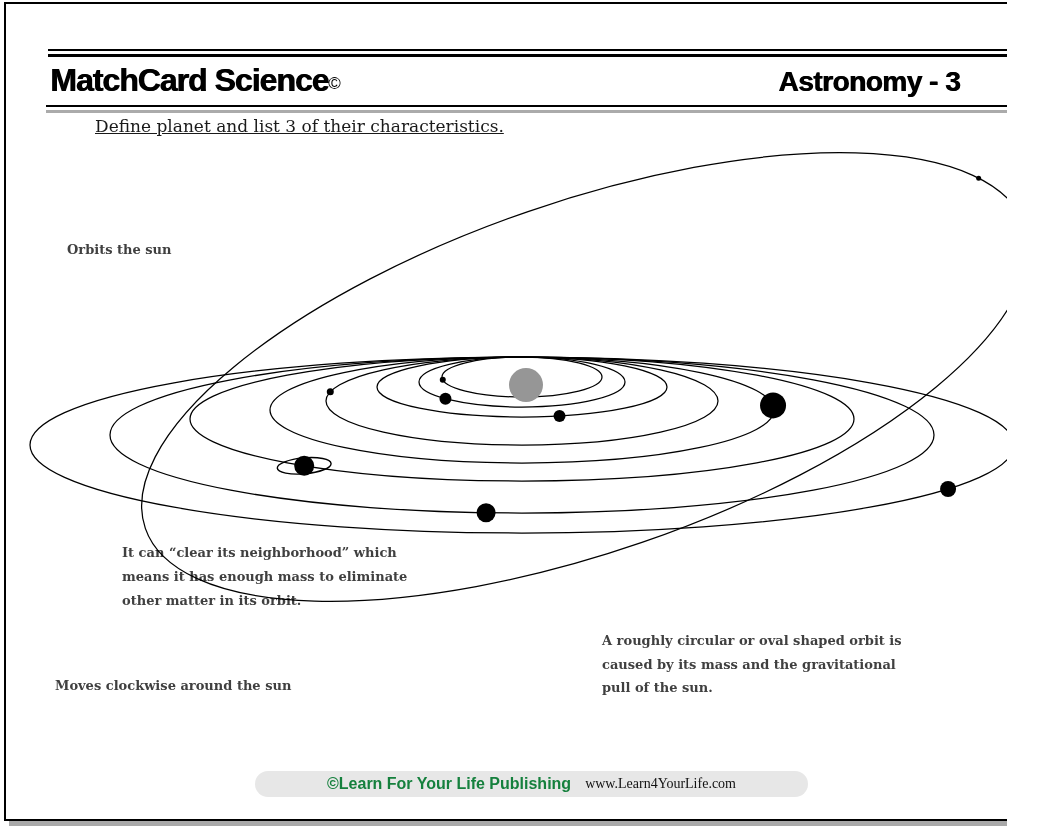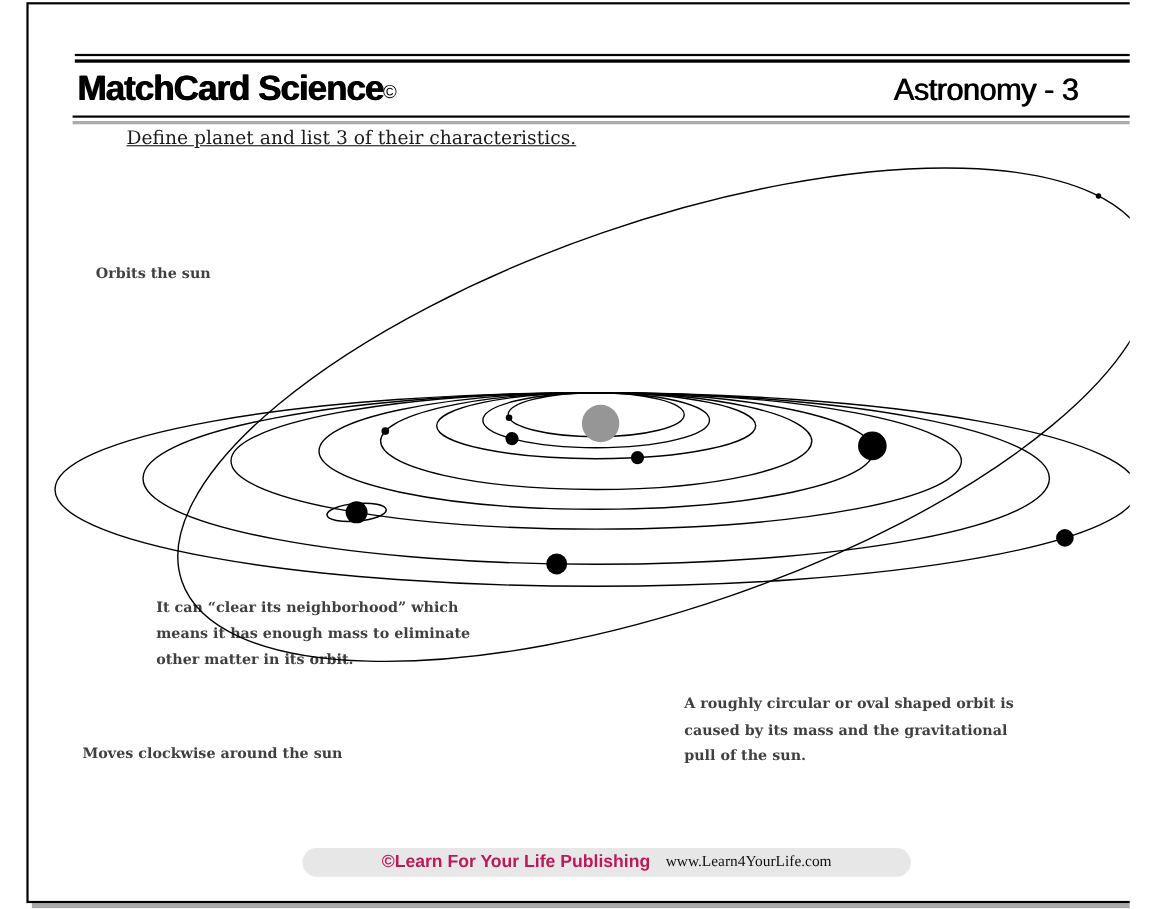--- a/index.html
+++ b/index.html
@@ -1,44 +1,44 @@
 <!DOCTYPE html>
 <html><head>
 <meta charset="utf-8">
 <style>
   html,body{margin:0;padding:0;background:#ffffff;}
   .stage{position:relative;width:1007px;height:826px;background:#ffffff;overflow:hidden;
-         font-family:"Liberation Sans",sans-serif;color:#111;margin-left:20px;}
+         font-family:"Liberation Sans",sans-serif;color:#111;}
   .page-border{position:absolute;left:4px;top:2px;width:1047px;height:815px;
          border:2px solid #000;box-shadow:5px 5px 0 #a9a9a9;background:#fff;}
   
   .rule-top{position:absolute;left:48px;top:49px;width:968px;}
   .rule-top .a{height:1.5px;background:#000;margin-bottom:3px;}
   .rule-top .b{height:3px;background:#000;}
   .brand{position:absolute;left:50px;top:62px;font-size:32px;font-weight:bold;letter-spacing:-1px;
          color:#000;text-shadow:0.8px 0 0 #000;}
   .brand .copy{font-size:17px;font-weight:normal;text-shadow:none;position:relative;top:-2px;letter-spacing:0;}
-  .subject{position:absolute;right:47px;top:66px;font-size:28px;font-weight:normal;letter-spacing:-0.5px;
+  .subject{position:absolute;right:47px;top:66px;font-size:28px;font-weight:bold;letter-spacing:-0.5px;
          color:#000;text-shadow:0.8px 0 0 #000;}
   .rule-mid-a{position:absolute;left:46px;top:105px;width:970px;height:2px;background:#000;}
   .rule-mid-b{position:absolute;left:46px;top:110px;width:970px;height:3px;background:#ababab;}
   .objective{position:absolute;left:95px;top:116px;font-family:"DejaVu Serif",serif;font-size:17px;
          color:#1a1a1a;text-decoration:underline;text-align:center;}
   
   .lbl{position:absolute;font-family:"DejaVu Serif",serif;font-weight:bold;font-size:13px;color:#404040;}
   .multiline{white-space:pre-line;}
   .lbl-orbits{left:67px;top:242px;}
   .lbl-moon{left:565px;top:242px;}
   .lbl-clear{left:122px;top:541px;line-height:24px;width:420px;}
   .lbl-oval{left:602px;top:629px;line-height:23.5px;width:430px;}
   .lbl-clockwise{left:55px;top:678px;}
   
   .footer-pill{position:absolute;left:255px;top:771px;width:553px;height:26px;border-radius:13px;
          background:#e7e7e7;display:flex;align-items:center;justify-content:center;gap:14px;}
-  .publisher{font-family:"Liberation Sans",sans-serif;font-weight:bold;font-size:16px;color:#be185d;}
+  .publisher{font-family:"Liberation Sans",sans-serif;font-weight:bold;font-size:16px;color:#15803d;}
   .website{font-family:Liberation Serif, serif;font-size:14px;color:#111;}
   
   #orbit-svg{position:absolute;left:0;top:0;pointer-events:none;}
 </style>
 </head>
 <body>
 
 <div class="stage">
   <div class="page-border"></div>
 

